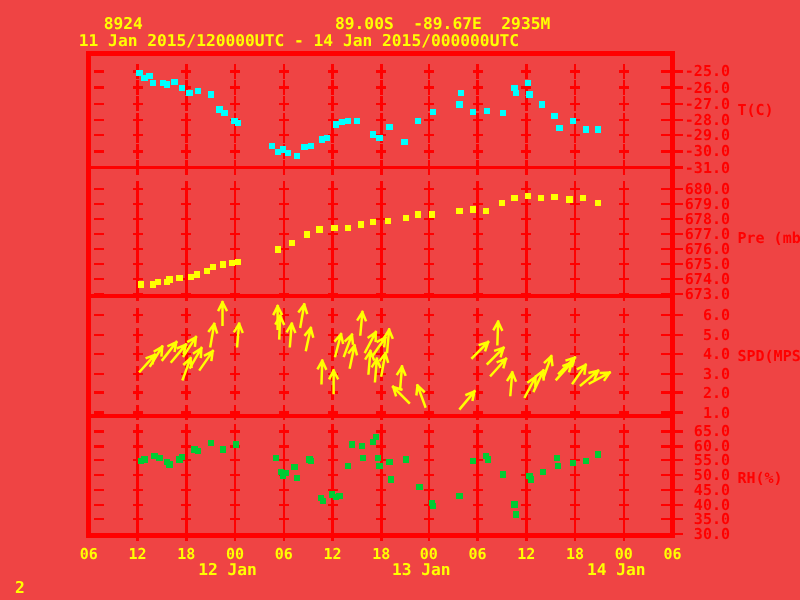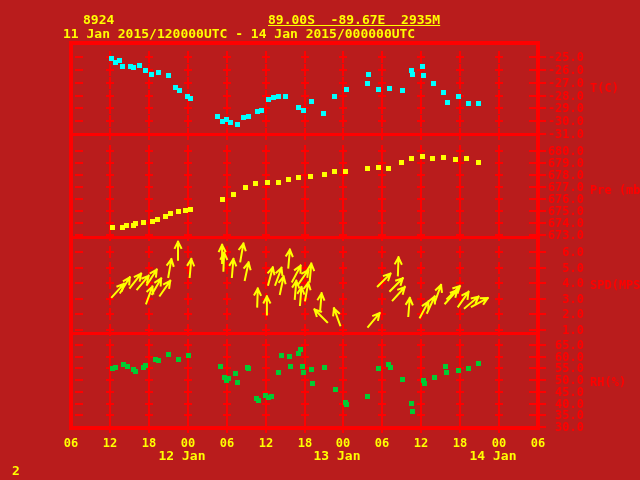--- a/index.html
+++ b/index.html
@@ -1,27 +1,27 @@
 <!DOCTYPE html>
 <html><head>
 <meta charset="utf-8">
 <style>
   html,body{margin:0;padding:0;background:#000;}
-  .screen{position:relative;width:640px;height:480px;background:#b91c1c;overflow:hidden;
+  .screen{position:relative;width:640px;height:480px;background:#ef4444;overflow:hidden;
           font-family:"DejaVu Sans Mono",monospace;}
   .ytext{position:absolute;color:#ffff00;font:bold 13px "DejaVu Sans Mono",monospace;white-space:pre;}
   svg{position:absolute;left:0;top:0;}
   svg text{font-family:"DejaVu Sans Mono",monospace;font-weight:bold;}
 </style>
 </head>
 <body>
 
 <div class="screen">
   <div class="ytext" style="left:83px;top:12px;">8924</div>
-  <div class="ytext" style="left:268px;top:12px;text-decoration:underline;">89.00S  -89.67E  2935M</div>
+  <div class="ytext" style="left:268px;top:12px;">89.00S  -89.67E  2935M</div>
   <div class="ytext" style="left:63px;top:26px;text-align:right;">11 Jan 2015/120000UTC - 14 Jan 2015/000000UTC</div>
   <div class="ytext" style="left:12px;top:463px;">2</div>
   <svg id="plot" width="640" height="480" viewBox="0 0 640 480">
       <g stroke="#ff0000" stroke-width="2" shape-rendering="crispEdges">
         <line x1="75" y1="57" x2="83" y2="57"></line>
         <line x1="529" y1="57" x2="546" y2="57"></line>
         <line x1="110" y1="51" x2="110" y2="63"></line>
         <line x1="106" y1="57" x2="114" y2="57"></line>
         <line x1="149" y1="51" x2="149" y2="63"></line>
         <line x1="145" y1="57" x2="153" y2="57"></line>

